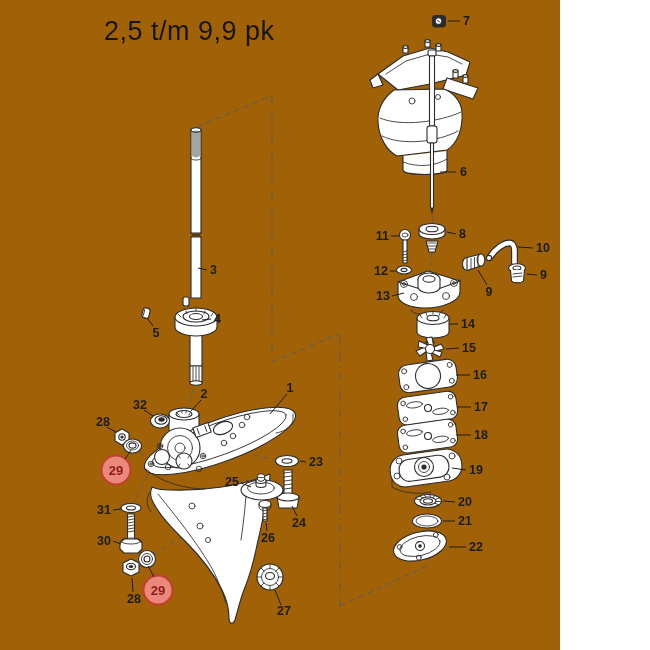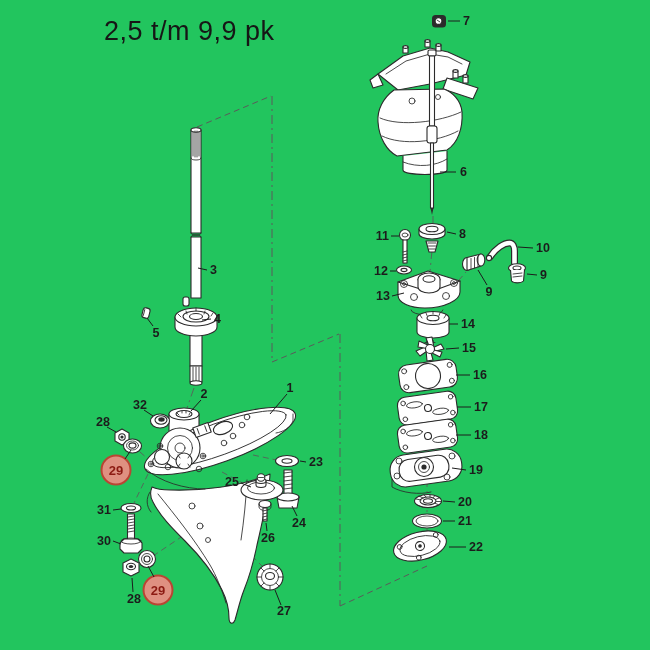--- a/index.html
+++ b/index.html
@@ -1,16 +1,16 @@
 <!DOCTYPE html>
 <html><head>
 <meta charset="utf-8">
 <style>
   html,body{margin:0;padding:0;background:#fff;}
-  #stage{position:relative;width:650px;height:650px;background:#22c55e;overflow:hidden;}
+  #stage{position:relative;width:560px;height:650px;background:#a16207;overflow:hidden;}
   svg{display:block}
   .title{font-family:"Liberation Sans",sans-serif;font-size:27px;fill:#161616;letter-spacing:.5px}
   .lbl{font-family:"Liberation Sans",sans-serif;font-weight:bold;font-size:12.5px;fill:#1c1c1c}
   .hl-num{font-family:"Liberation Sans",sans-serif;font-weight:bold;font-size:13px;fill:#8c1a12}
   .ln{stroke:#2b2b2b;fill:none;stroke-width:1.1;stroke-linecap:round;stroke-linejoin:round}
   .fw{fill:#ffffff;stroke:#2b2b2b;stroke-width:1.1;stroke-linejoin:round}
   .fd{fill:#2b2b2b;stroke:none}
   .ldr{stroke:#1c1c1c;stroke-width:1;fill:none}
   .dsh{stroke:#5a5a5a;stroke-width:1;stroke-dasharray:6 4;fill:none}
   .ddt{stroke:#5a5a5a;stroke-width:1;stroke-dasharray:9 4 2 4;fill:none}

